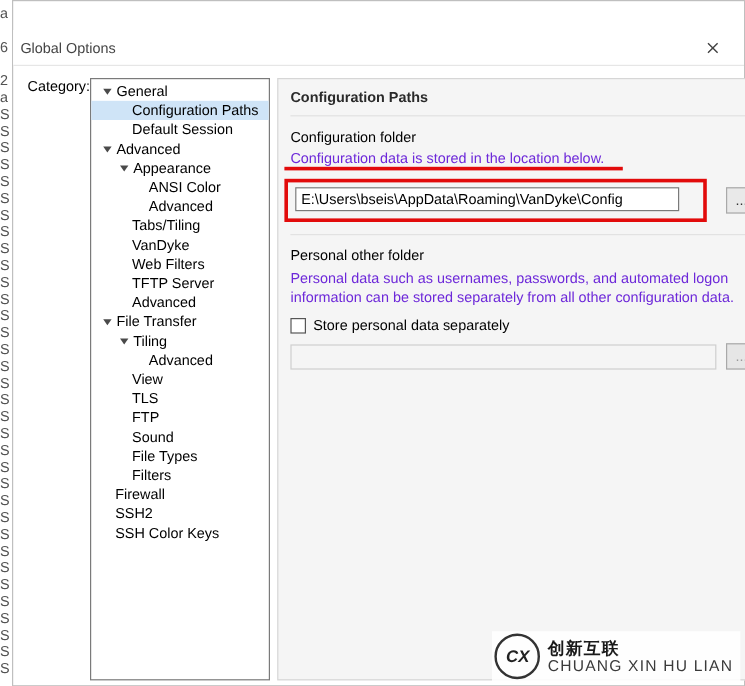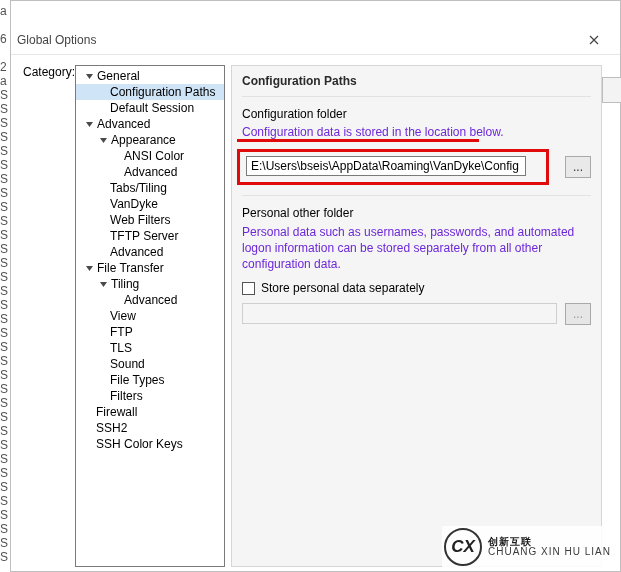--- a/index.html
+++ b/index.html
@@ -114,21 +114,21 @@
   .grp-desc { color: #6d28d9; margin-bottom: 8px; }
   .row-input {
     display: flex;
     align-items: center;
     gap: 8px;
     margin-bottom: 12px;
   }
   .highlight-box {
     border: 3px solid #e20b0b;
     padding: 4px 20px 6px 6px;
-    width: 312px;
+    width: 352px;
   }
   .cfg-input {
     width: 100%;
     height: 20px;
     border: 1px solid #7a7a7a;
     background: #fff;
     font-size: 12px;
     padding: 0 4px;
     color:#000;
   }
@@ -177,26 +177,26 @@
     position:absolute;
     right: 4px; bottom: 4px;
     display:flex; align-items:center; gap:6px;
     background: rgba(255,255,255,0.88);
     padding: 2px 6px 2px 2px;
   }
   .watermark .logo {
     width: 38px; height: 38px;
     border: 2px solid #333; border-radius: 50%;
     display:flex;align-items:center;justify-content:center;
-    font-size:17px; font-weight:bold; color:#222;
+    font-size:14px; font-weight:bold; color:#222;
     font-style: italic;
   }
   .watermark .txt { display:flex; flex-direction:column; line-height:1.05;}
-  .watermark .cn { font-size:10px; font-weight:bold; letter-spacing:1px; color:#1a1a1a;}
-  .watermark .py { font-size:10px; letter-spacing:1px; color:#3a3a3a;}
+  .watermark .cn { font-size:14px; font-weight:bold; letter-spacing:1px; color:#1a1a1a;}
+  .watermark .py { font-size:13px; letter-spacing:1px; color:#3a3a3a;}
 </style>
 </head>
 <body>
 
 <div class="left-chars" id="leftchars">
     <span>a</span>
     <span></span>
     <span>6</span>
     <span></span>
     <span>2</span>
@@ -336,25 +336,25 @@
         <div class="node">
             <span class="spacer" style="width:46px"></span>
             <span>Advanced</span>
           </div>
         <div class="node">
             <span class="spacer" style="width:32px"></span>
             <span>View</span>
           </div>
         <div class="node">
             <span class="spacer" style="width:32px"></span>
+            <span>TLS</span>
+          </div>
+        <div class="node">
+            <span class="spacer" style="width:32px"></span>
             <span>FTP</span>
-          </div>
-        <div class="node">
-            <span class="spacer" style="width:32px"></span>
-            <span>TLS</span>
           </div>
         <div class="node">
             <span class="spacer" style="width:32px"></span>
             <span>Sound</span>
           </div>
         <div class="node">
             <span class="spacer" style="width:32px"></span>
             <span>File Types</span>
           </div>
         <div class="node">

